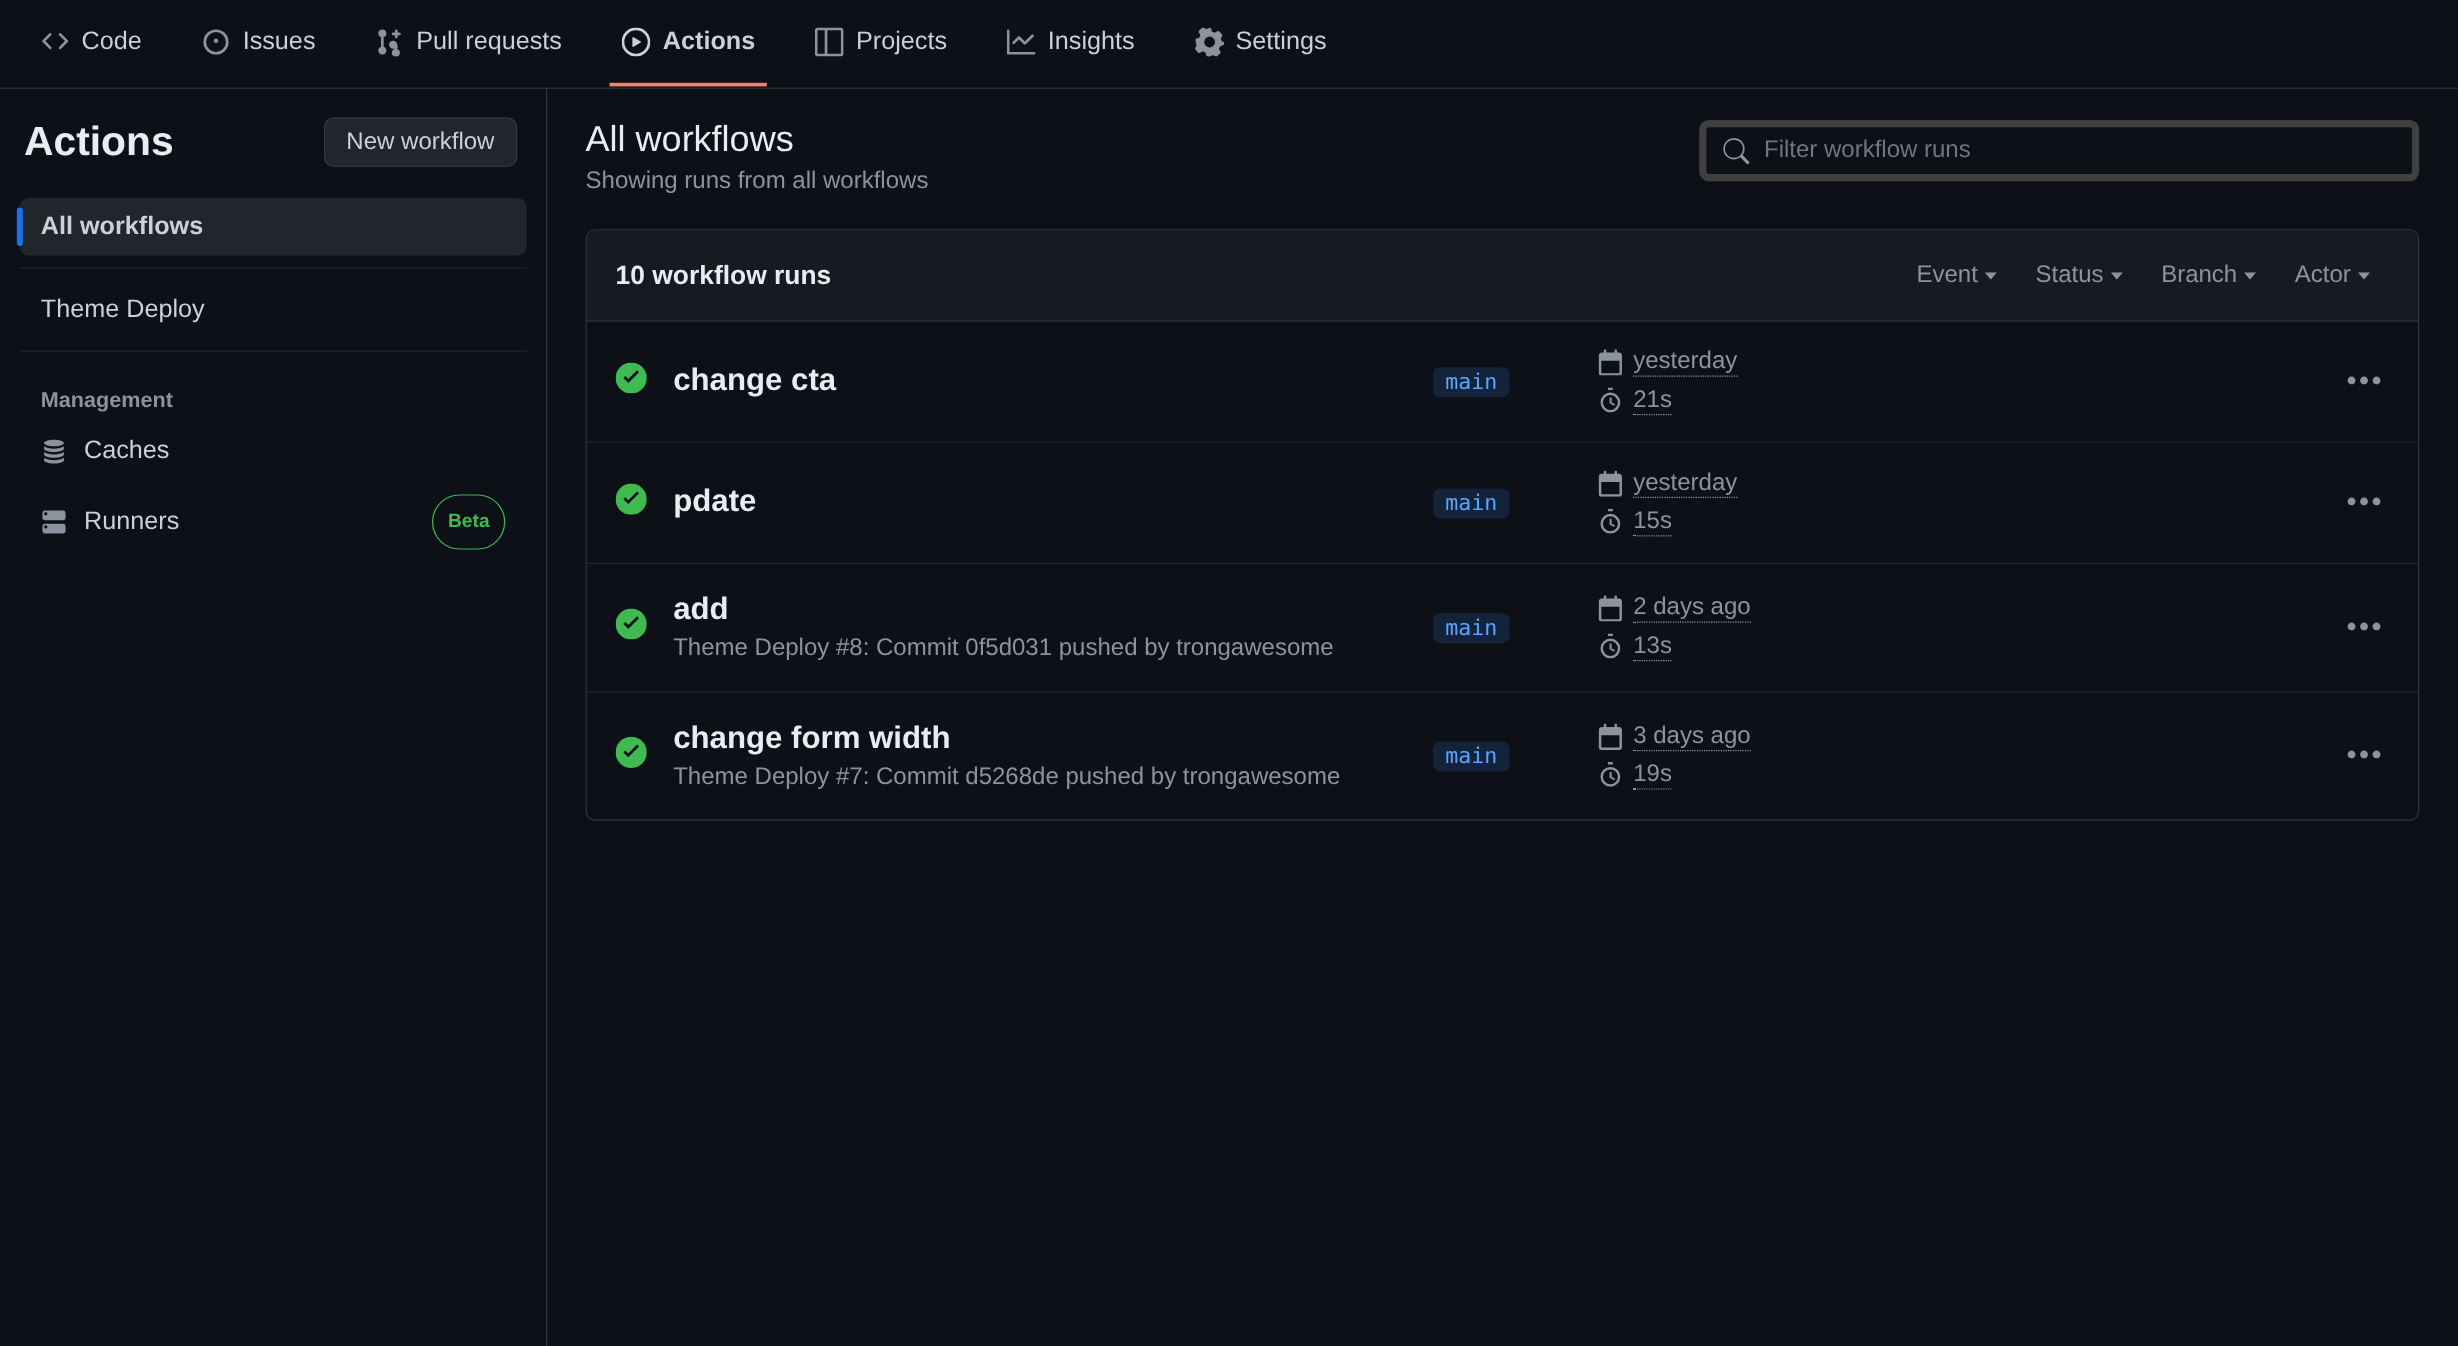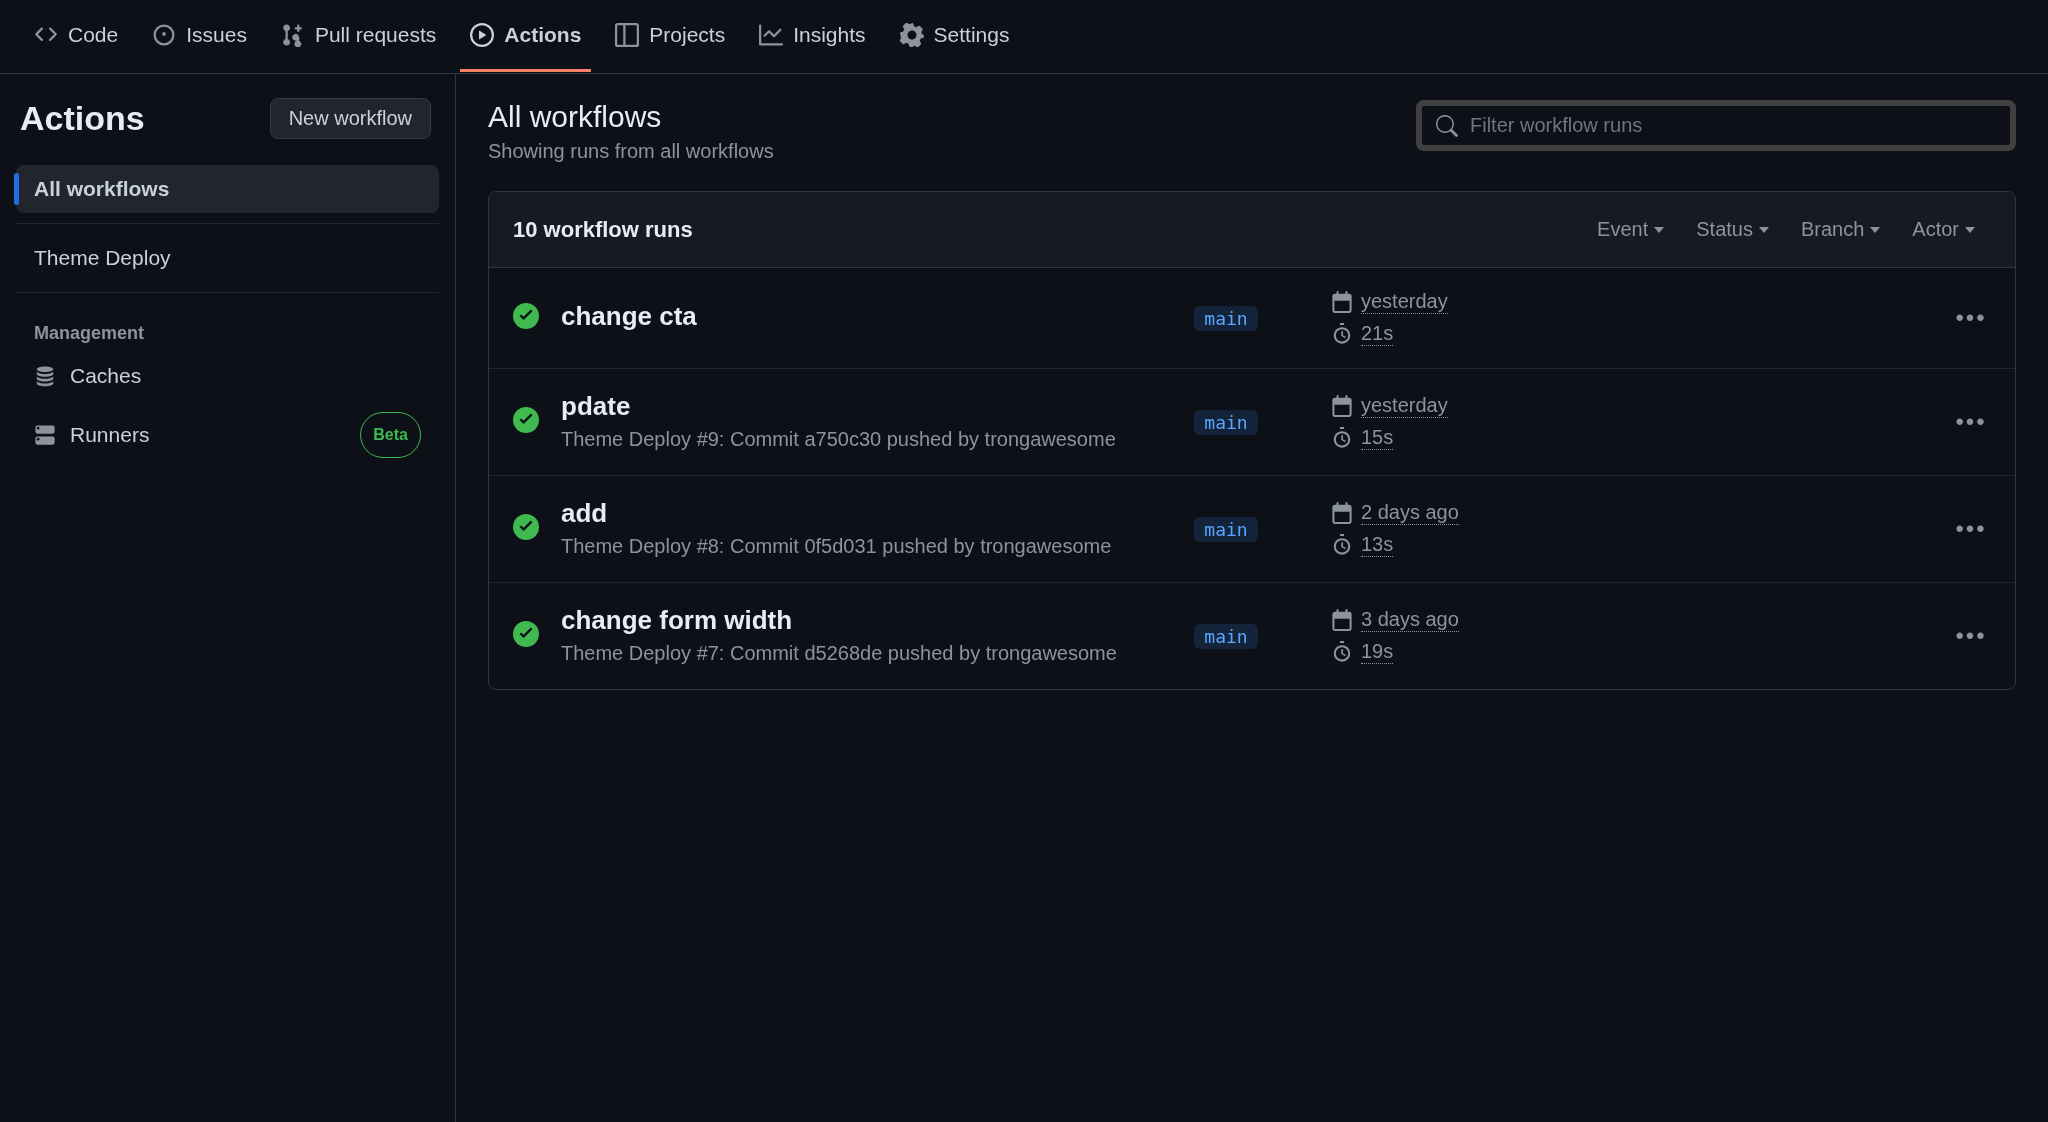--- a/index.html
+++ b/index.html
@@ -10,21 +10,21 @@
     font-size: 20px;
     width: 2048px;
     height: 1122px;
     overflow: hidden;
   }
 
   
   .repo-nav {
     display: flex;
     align-items: center;
-    gap: 14px;
+    gap: 30px;
     padding: 0 24px;
     height: 74px;
     border-bottom: 1px solid #30363d;
   }
   .nav-tab {
     display: flex;
     align-items: center;
     gap: 10px;
     padding: 22px 10px;
     color: #c9d1d9;
@@ -412,23 +412,20 @@
 
   <div class="run-row">
     <div class="status-icon">
       <svg viewBox="0 0 16 16" width="26" height="26">
                 <circle cx="8" cy="8" r="8" fill="#3fb950"></circle>
                 <path d="M6.5 10.5L4 8l1-1 1.5 1.5L11 4l1 1-5.5 5.5z" fill="#0d1117"></path>
               </svg>
     </div>
     <div class="run-main">
       <div class="run-title">pdate</div>
-      <div class="run-sub">
-        <span class="wf-name">Theme Deploy</span> <span>#9: Commit a750c30 pushed by trongawesome</span>
-      </div>
     </div>
     <div class="run-branch-col">
       <span class="branch-tag">main</span>
     </div>
     <div class="run-meta">
       <div class="run-meta-row">
         <svg class="ico" viewBox="0 0 16 16">
                   <path d="M4.75 0a.75.75 0 01.75.75V2h5V.75a.75.75 0 011.5 0V2h1.25c.966 0 1.75.784 1.75 1.75v10.5A1.75 1.75 0 0113.25 16H2.75A1.75 1.75 0 011 14.25V3.75C1 2.784 1.784 2 2.75 2H4V.75A.75.75 0 014.75 0zM2.5 7v7.25c0 .138.112.25.25.25h10.5a.25.25 0 00.25-.25V7h-11z"></path>
                 </svg>
         <span class="dotted">yesterday</span>

